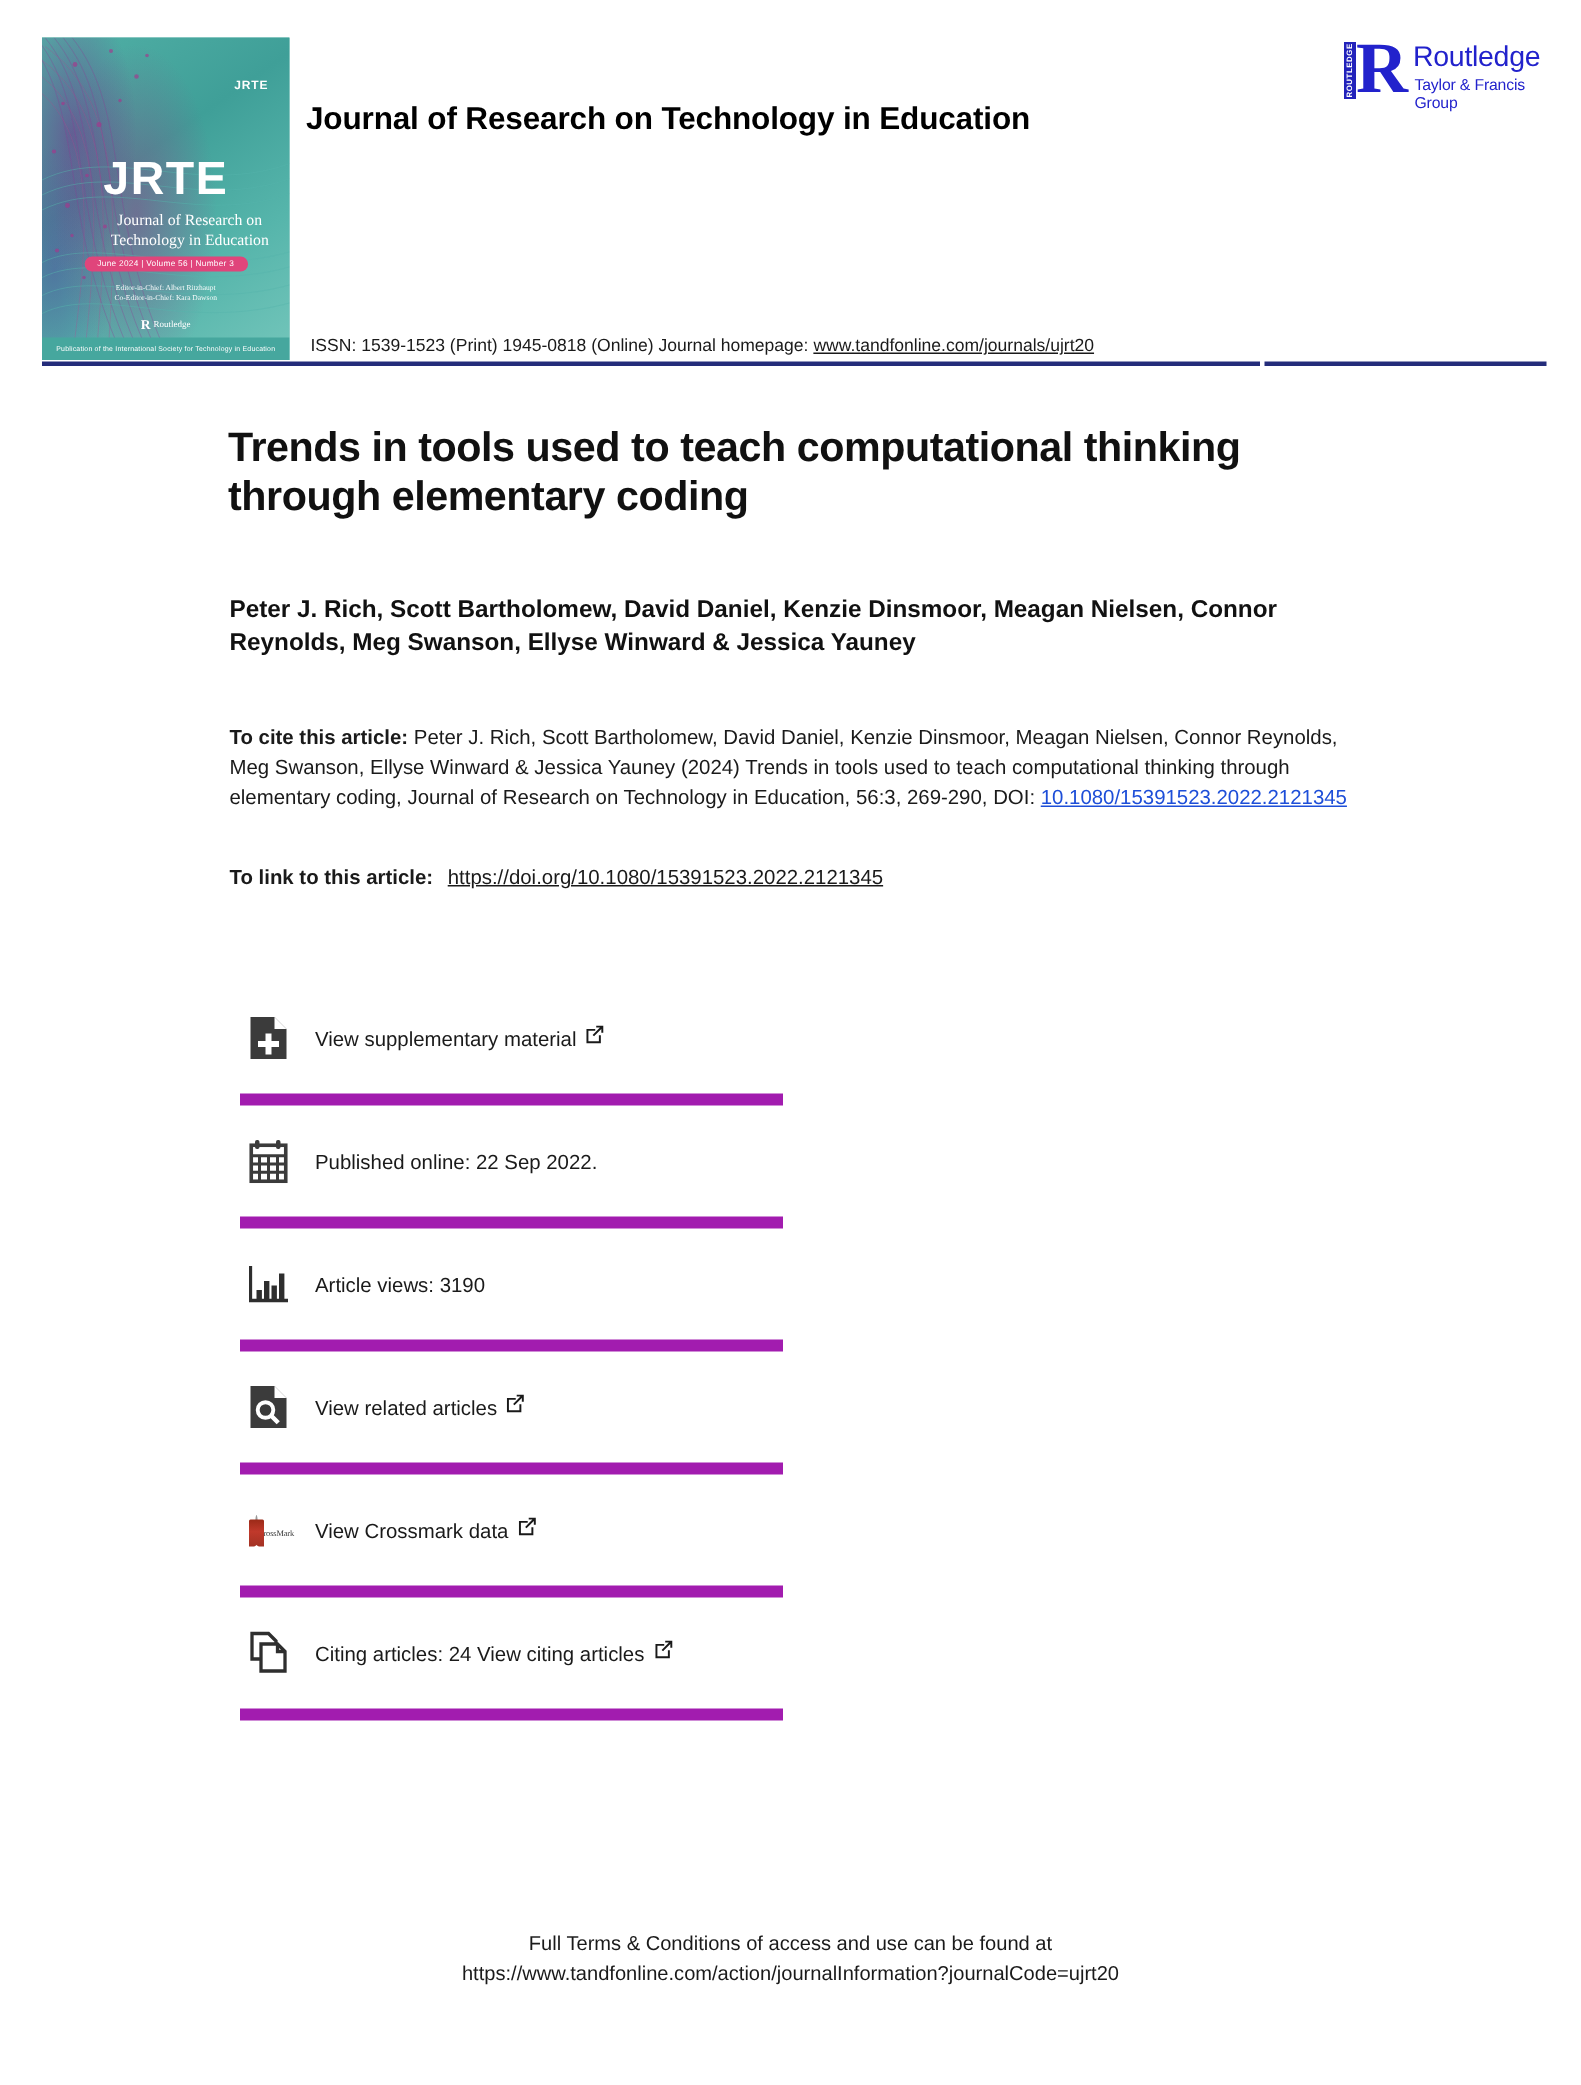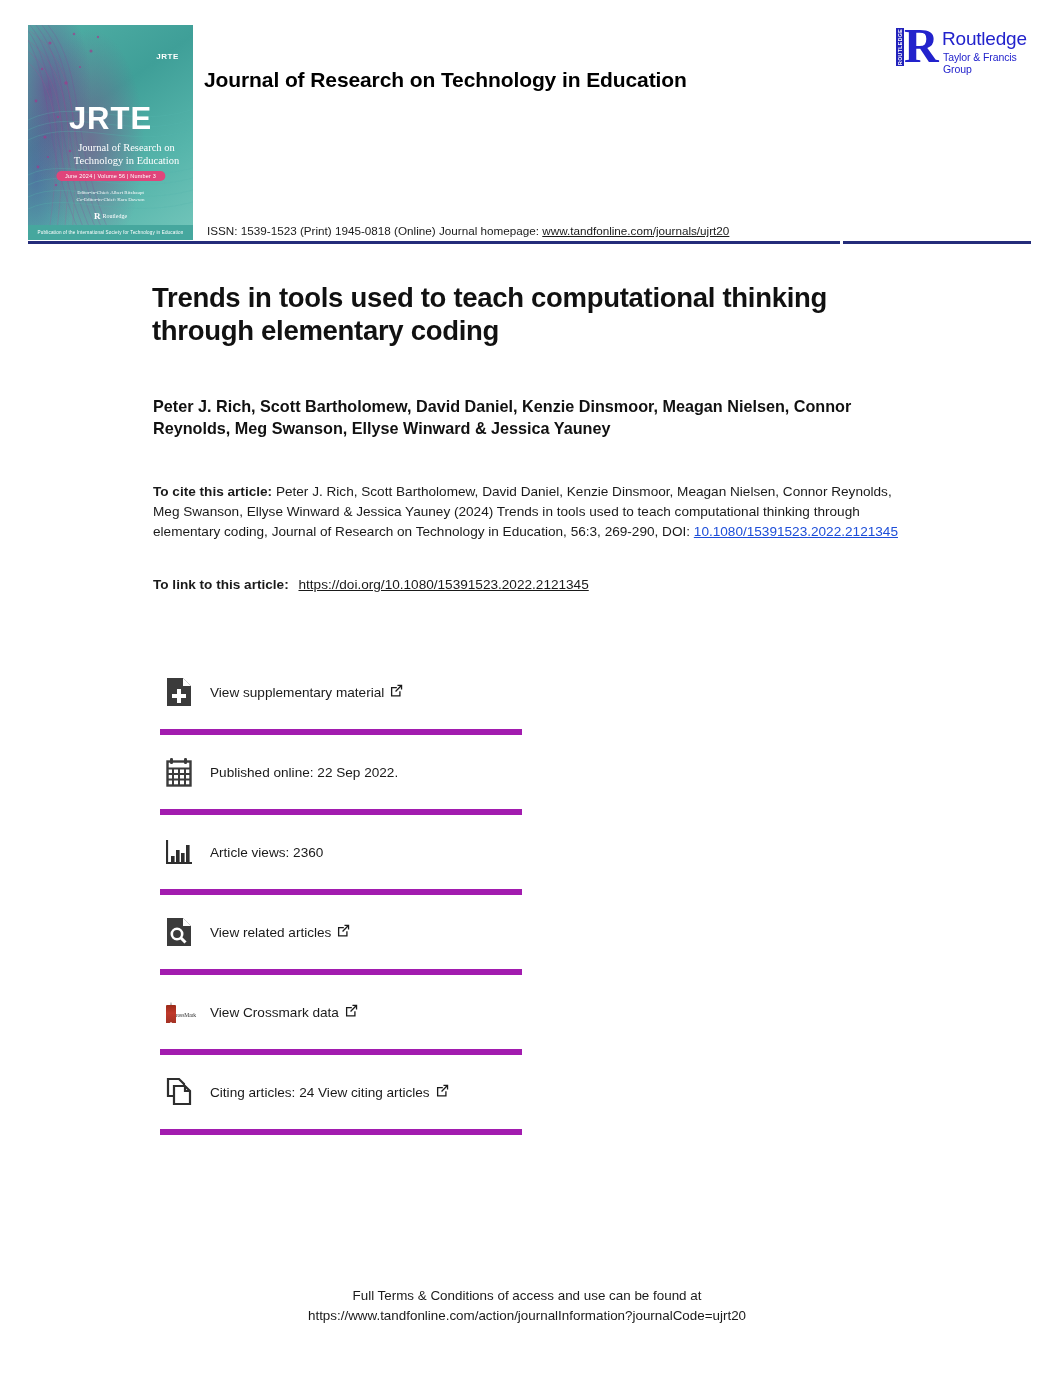--- a/index.html
+++ b/index.html
@@ -285,21 +285,21 @@
     width: 362px;
   }
   .action-row {
     position: relative;
     height: 74px;
     display: flex;
     align-items: center;
   }
   .action-row + .action-row,
   .actions-end {
-    border-top: 6px solid #a21caf;
+    border-top: 8px solid #a21caf;
   }
   .actions-end { height: 0; }
   .act-icon {
     width: 42px;
     min-width: 42px;
     display: flex;
     align-items: center;
     justify-content: flex-start;
     margin-left: 6px;
   }
@@ -508,21 +508,21 @@
   <div class="action-row">
     <span class="act-icon">
       <svg width="28" height="26" viewBox="0 0 28 26">
         <path d="M1 1 v23 h25" fill="none" stroke="#2e2e2e" stroke-width="2.2"></path>
         <rect x="5" y="17" width="3.6" height="6" fill="#2e2e2e"></rect>
         <rect x="10" y="11" width="3.6" height="12" fill="#2e2e2e"></rect>
         <rect x="15" y="14" width="3.6" height="9" fill="#2e2e2e"></rect>
         <rect x="20" y="6" width="3.6" height="17" fill="#2e2e2e"></rect>
       </svg>
     </span>
-    <span class="act-label">Article views: 2360</span>
+    <span class="act-label">Article views: 3190</span>
   </div>
 
   <div class="action-row">
     <span class="act-icon">
       <svg width="26" height="30" viewBox="0 0 26 30">
         <path d="M1 1 h16 l8 8 v20 h-24 z" fill="#3b3b3b"></path>
         <path d="M17 1 l8 8 h-8 z" fill="#ffffff"></path>
         <circle cx="11" cy="17" r="5.2" fill="none" stroke="#ffffff" stroke-width="2.6"></circle>
         <line x1="15" y1="21" x2="19.5" y2="25.5" stroke="#ffffff" stroke-width="3"></line>
       </svg>

